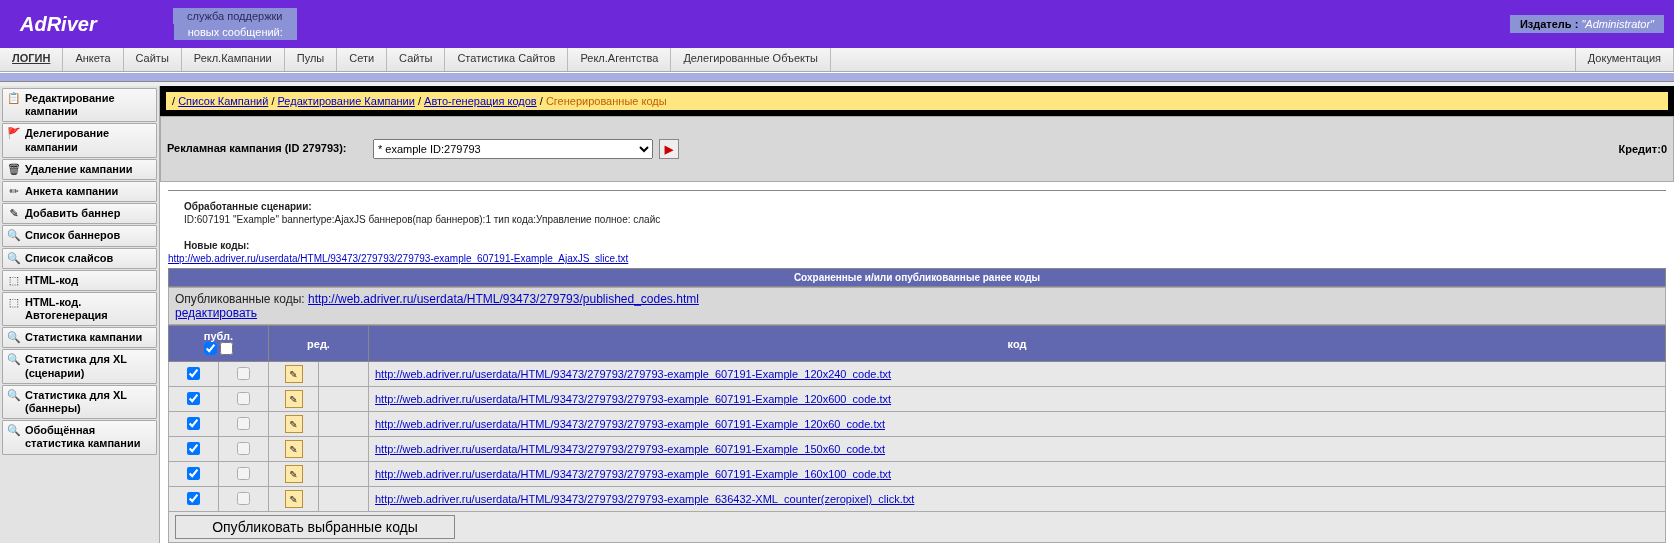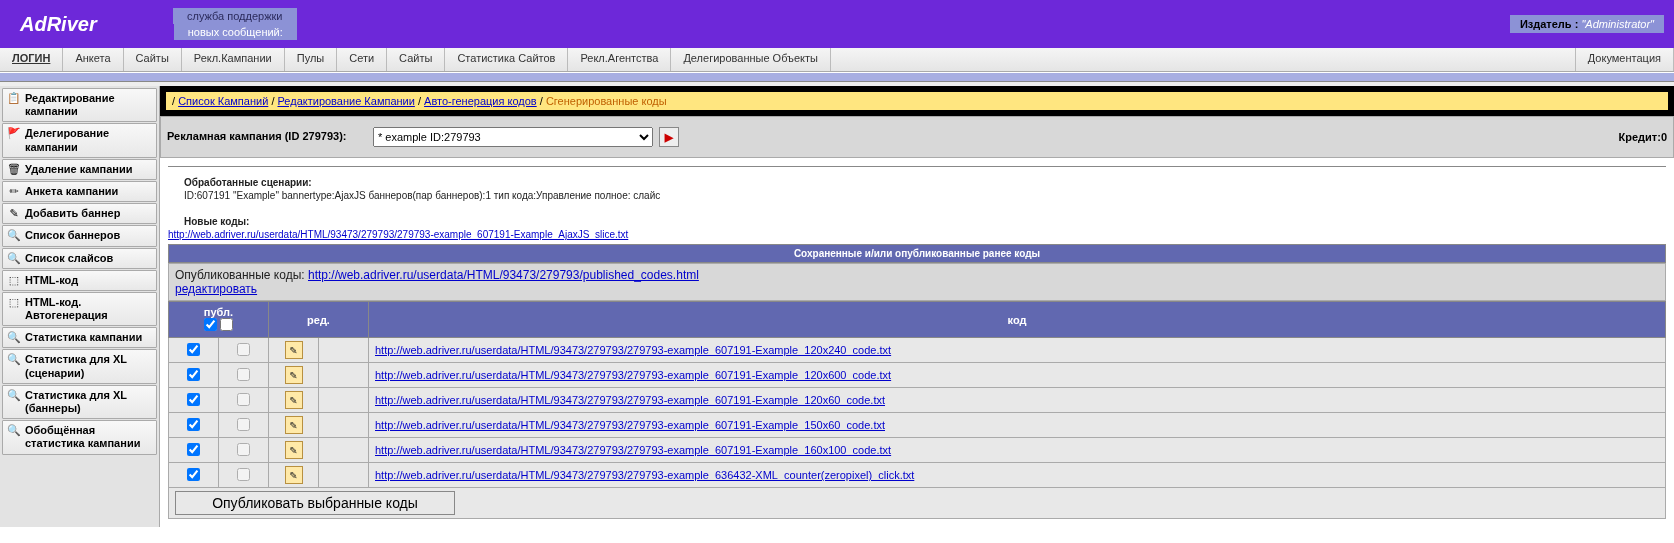--- a/index.html
+++ b/index.html
@@ -26,21 +26,21 @@
 .sidebar { width:160px; background:#E3E3E3; border-right:1px solid #aaa; padding:2px; }
 .side-item { background:linear-gradient(#f8f8f8,#e8e8e8); border:1px solid #aaa; border-radius:1px; padding:3px 4px; margin-bottom:1px; cursor:pointer; font-size:11px; display:flex; align-items:flex-start; gap:4px; line-height:1.2; }
 .side-item .icn { width:14px; flex-shrink:0; text-align:center; font-size:11px; }
 .side-item b { font-weight:bold; }
 
 .content { flex:1; padding:0; }
 .breadcrumb { background:#FFE680; border:6px solid #000000; padding:3px 6px; font-size:11px; }
 .breadcrumb a { color:#0000CC; }
 .breadcrumb .cur { color:#c06000; }
 
-.campaign-bar { background:#D8D8D8; border:1px solid #aaa; padding:10px 6px; display:flex; align-items:center; gap:6px; margin-top:0; }
+.campaign-bar { background:#D8D8D8; border:1px solid #aaa; padding:22px 6px; display:flex; align-items:center; gap:6px; margin-top:0; }
 .campaign-bar .lbl { font-weight:bold; font-size:11px; width:200px; line-height:1.2; }
 .campaign-bar select { font-size:11px; width:280px; height:20px; }
 .go-btn { width:20px; height:20px; border:1px solid #888; background:#eee; color:#c00; font-weight:bold; font-size:11px; cursor:pointer; display:inline-flex; align-items:center; justify-content:center; }
 .campaign-bar .credit { margin-left:auto; font-weight:bold; font-size:11px; }
 
 .body-area { padding:8px; font-size:10px; color:#222; }
 .body-area hr { border:none; border-top:1px solid #888; margin-bottom:10px; }
 .body-area .line { margin:2px 16px; }
 .body-area .bold { font-weight:bold; }
 .body-area a.filelink { color:#0000CC; }

